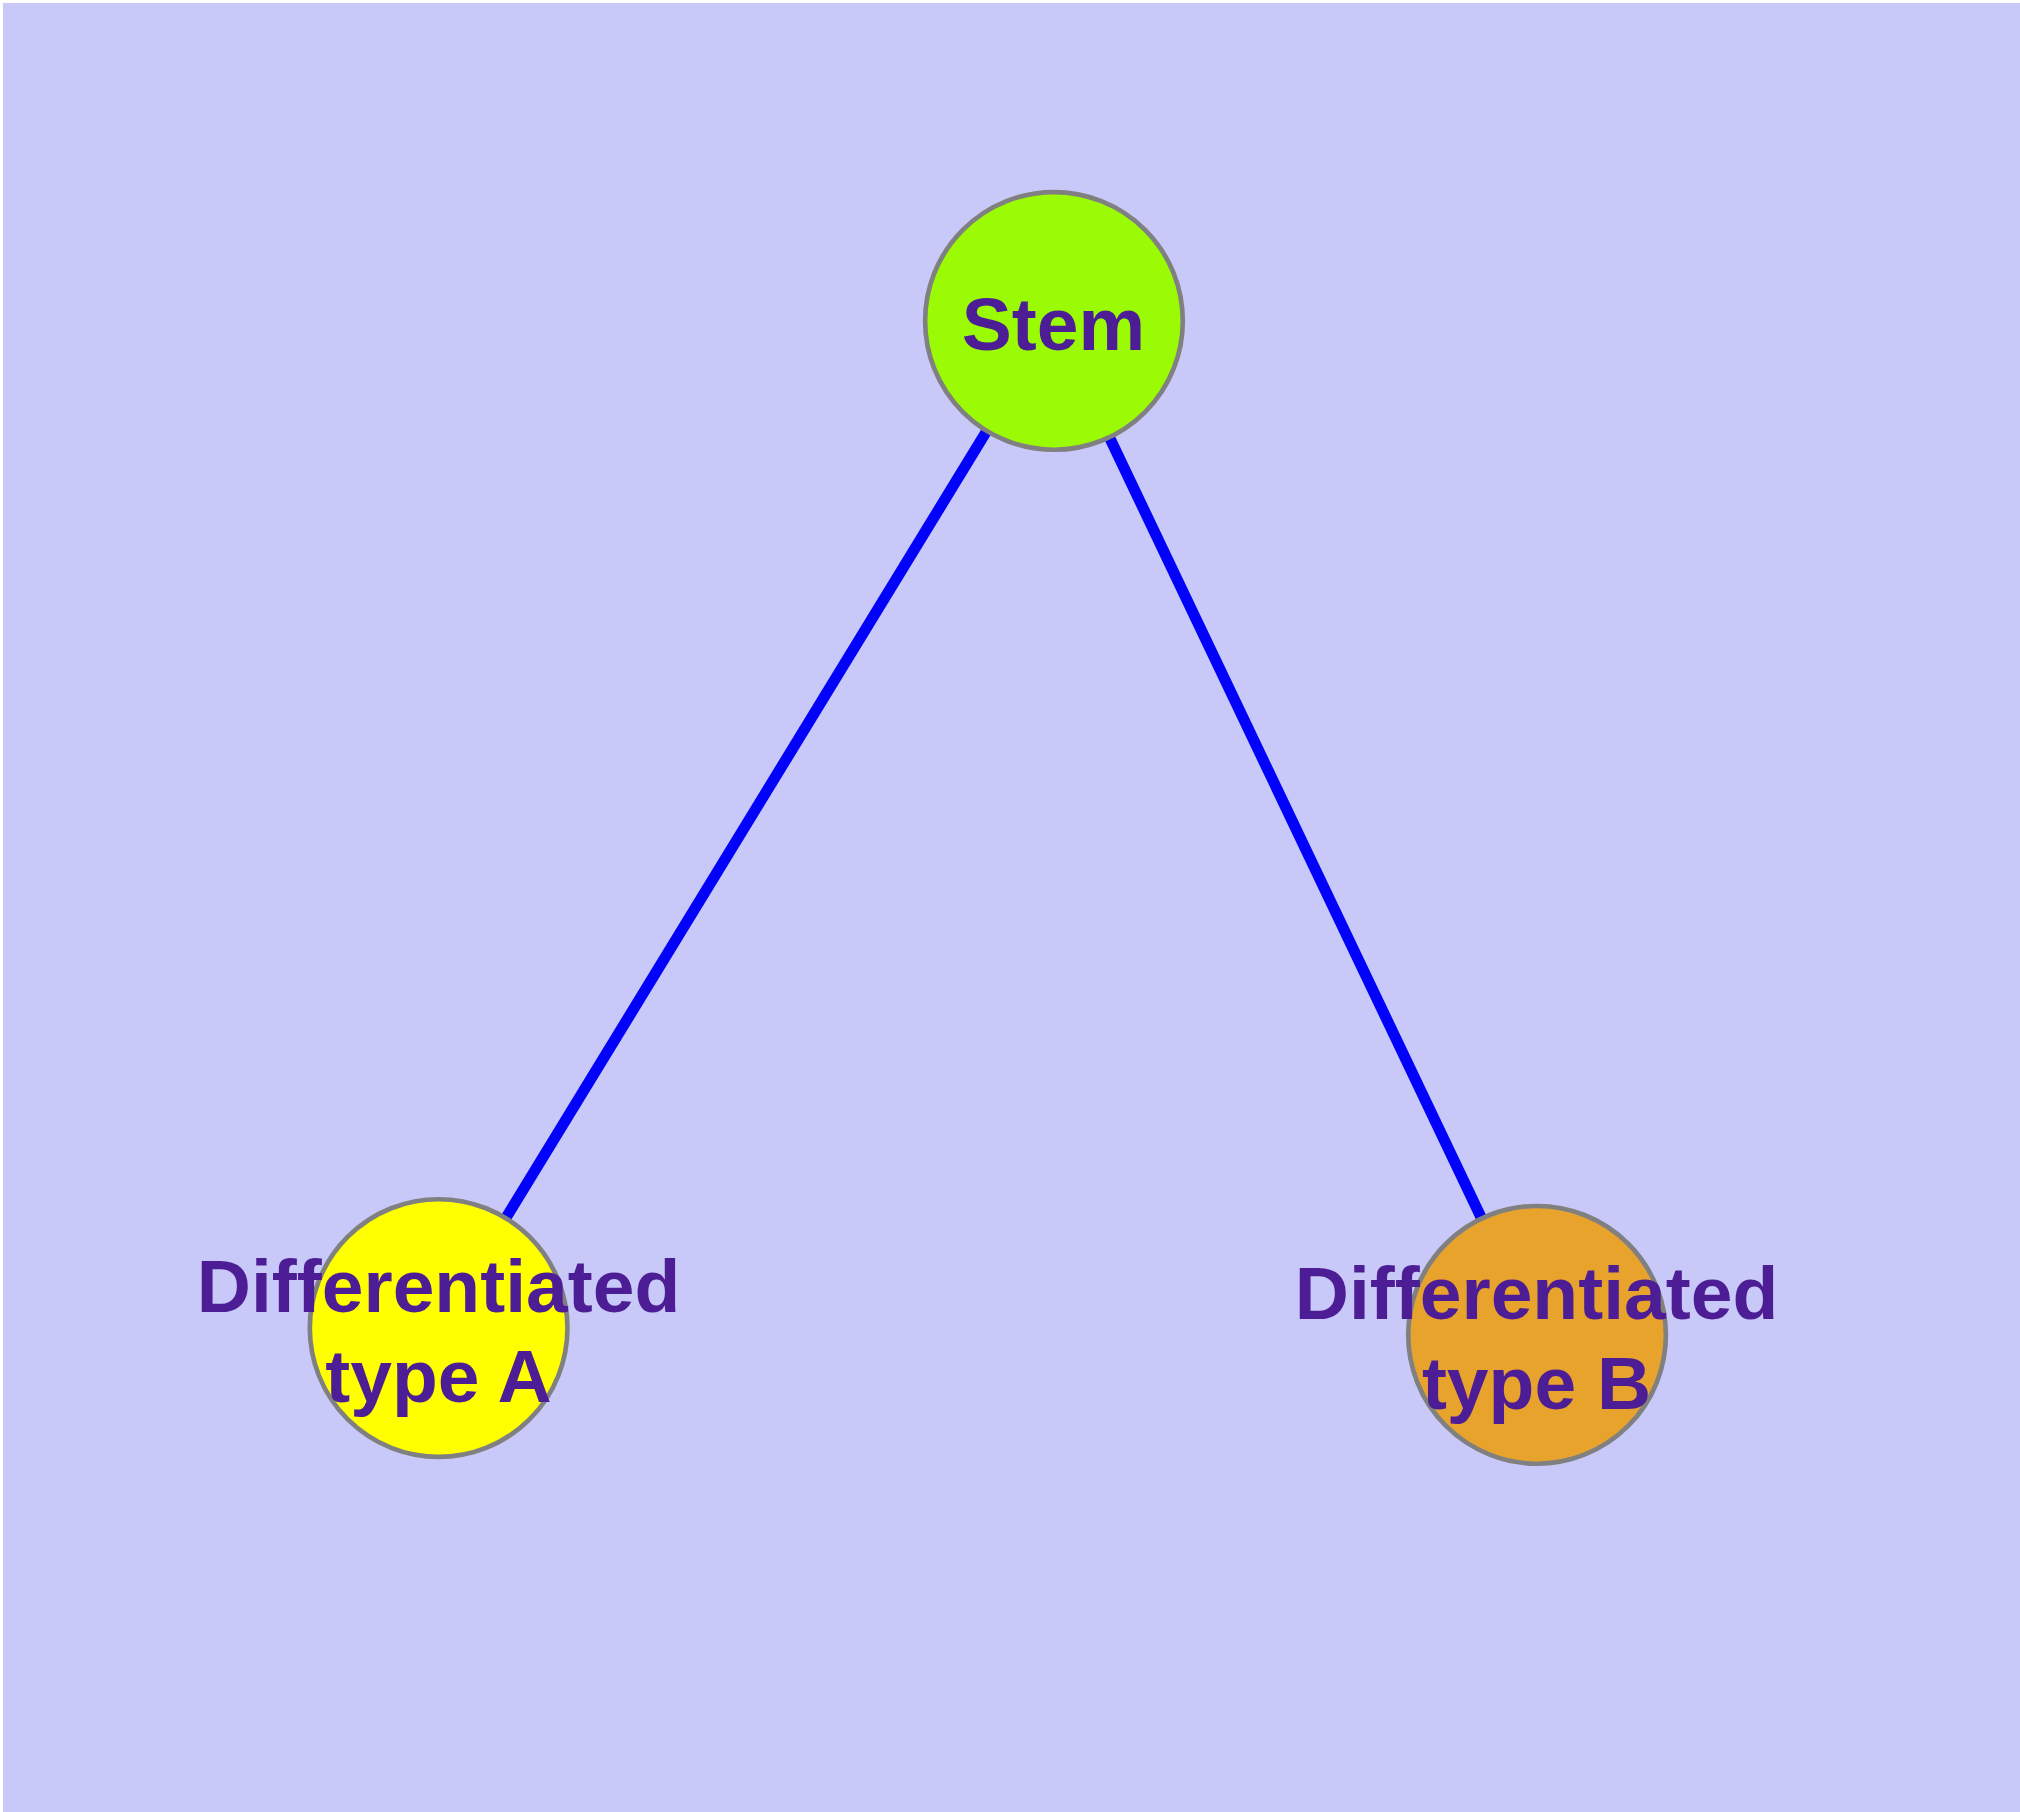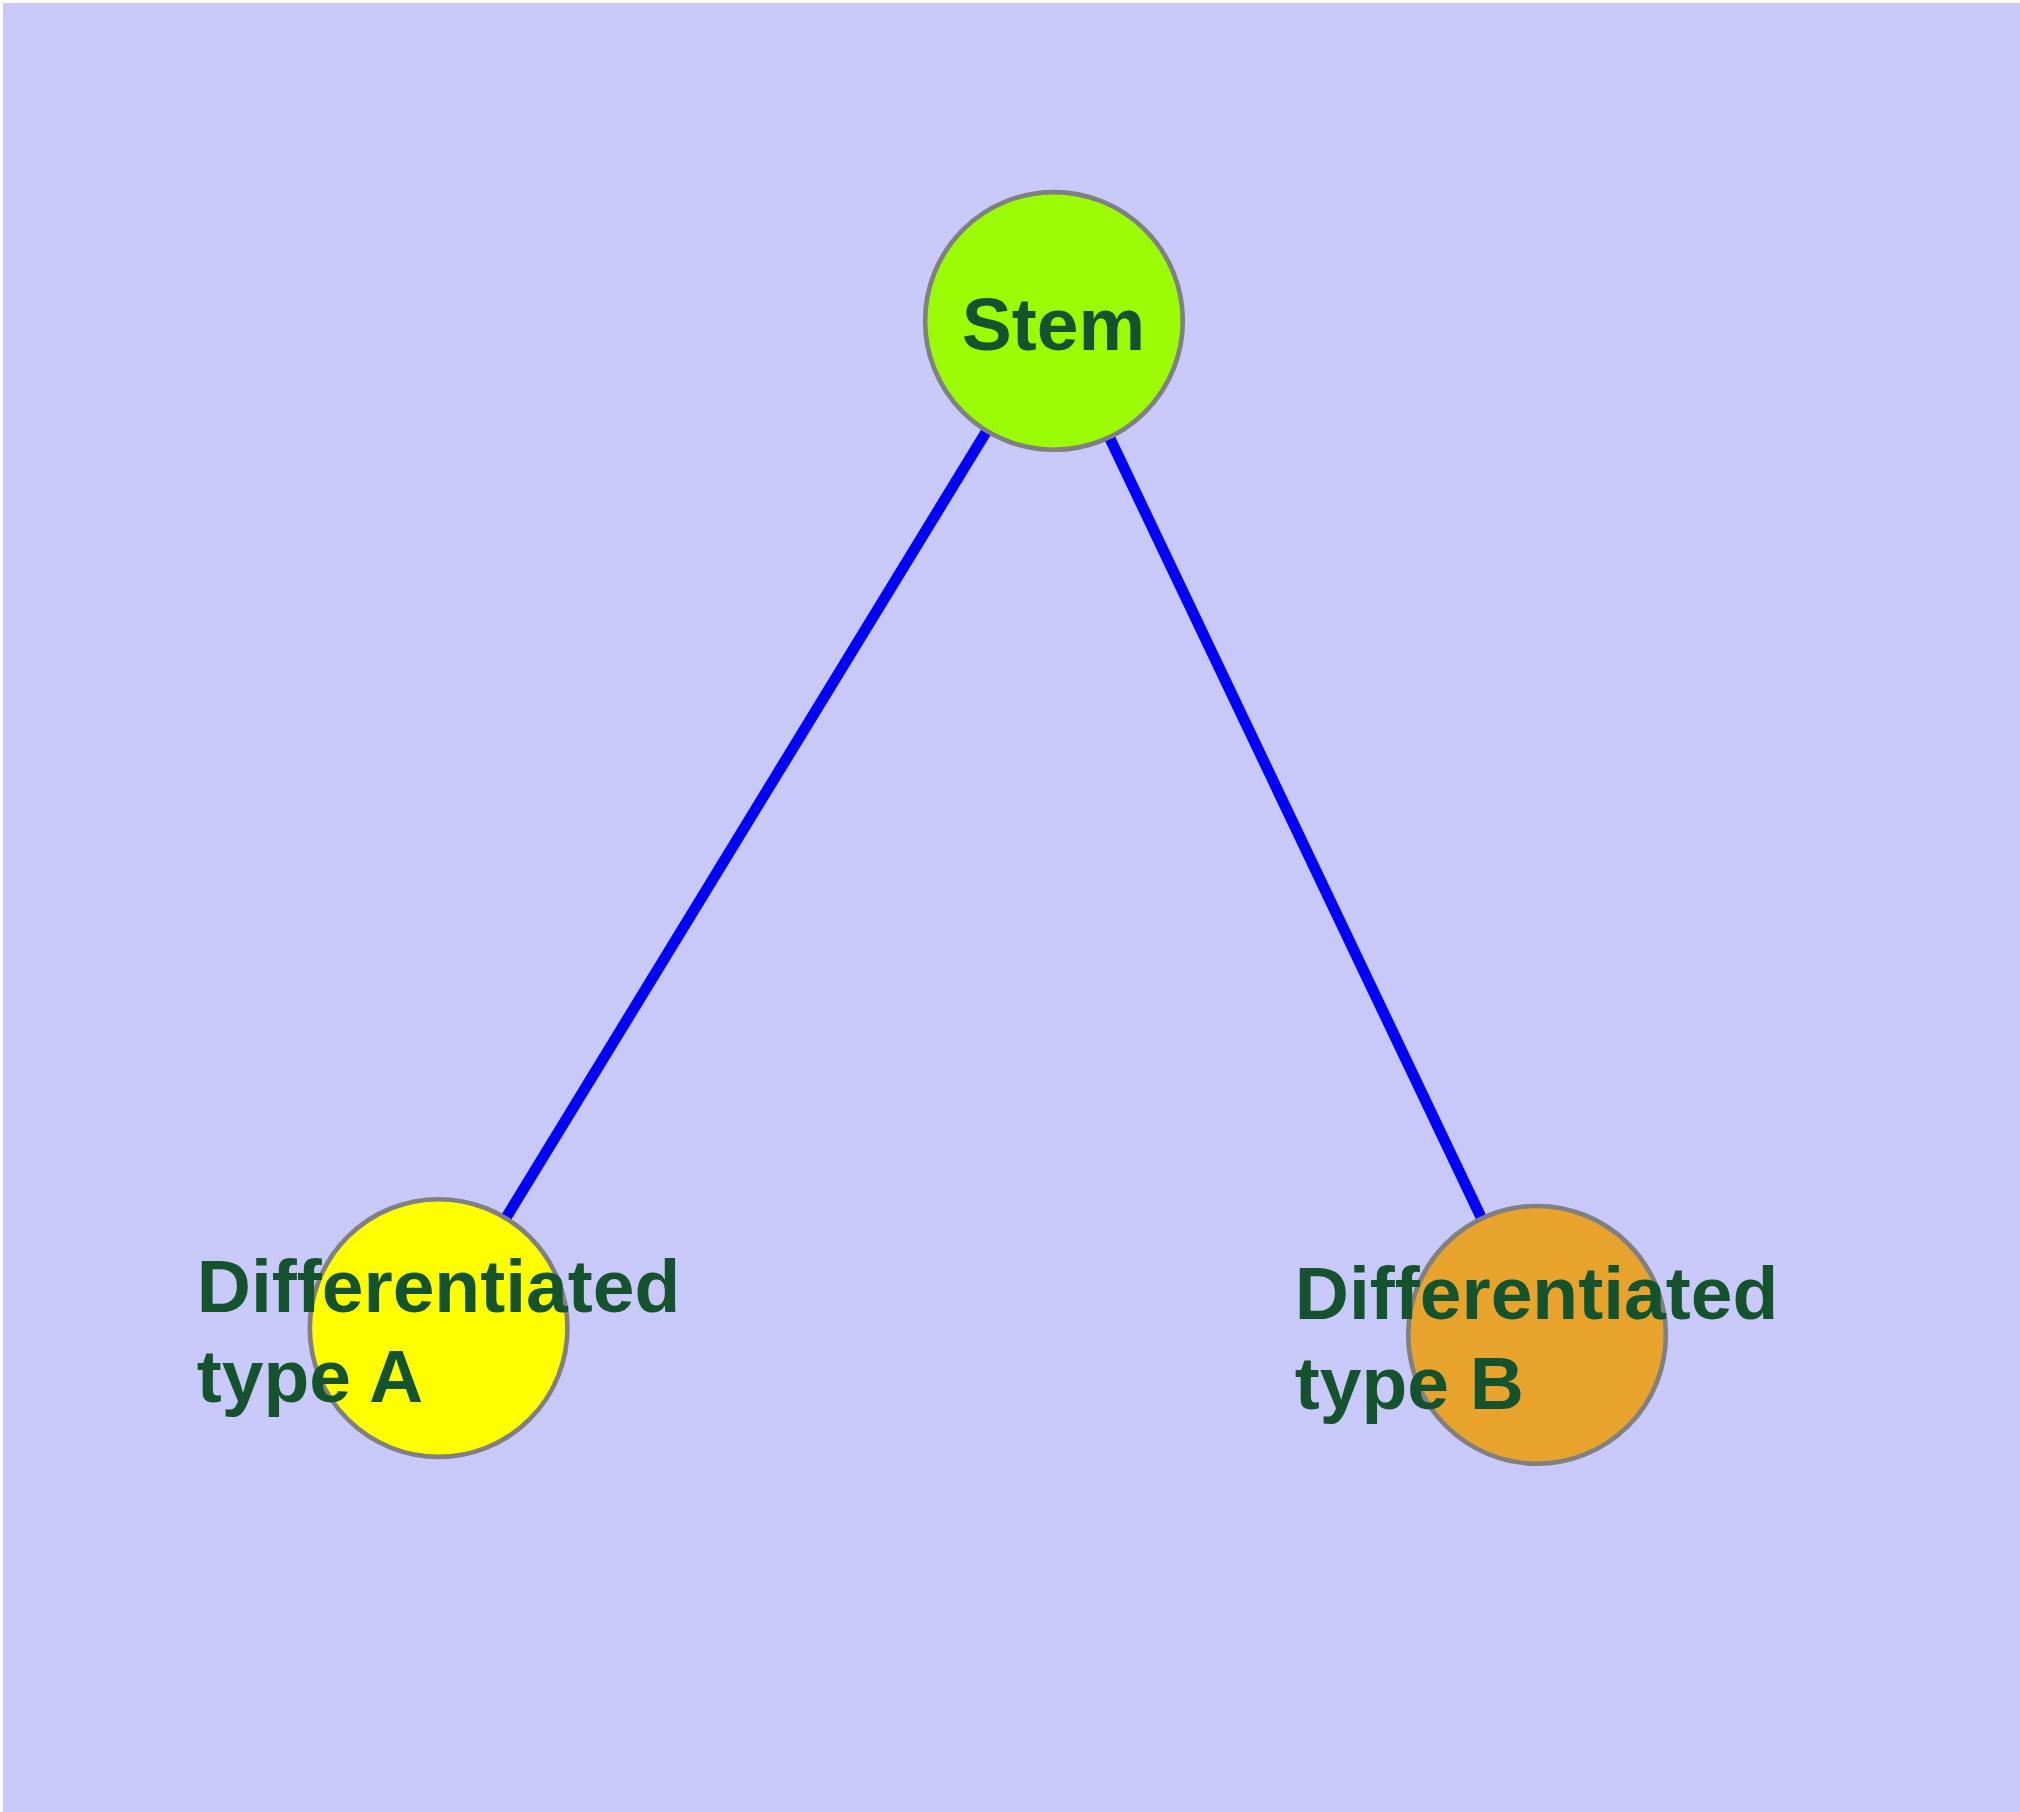--- a/index.html
+++ b/index.html
@@ -32,22 +32,22 @@
   .node-circle {
     stroke-width: 5.5px;
   }
   .node-label {
     position: absolute;
     transform: translate(-50%, -50%);
     font-family: "Liberation Sans", "DejaVu Sans", sans-serif;
     font-weight: 700;
     font-size: 75px;
     line-height: 1.2;
-    color: #14532d;
-    text-align: left;
+    color: #4c1d95;
+    text-align: center;
     white-space: pre-line;
     letter-spacing: 0px;
     pointer-events: none;
   }
   .label-stem   { left: 1051px; top: 321px; }
   .label-type-a { left: 436px;  top: 1328px; }
   .label-type-b { left: 1534px; top: 1335px; }
 </style>
 </head>
 <body>

